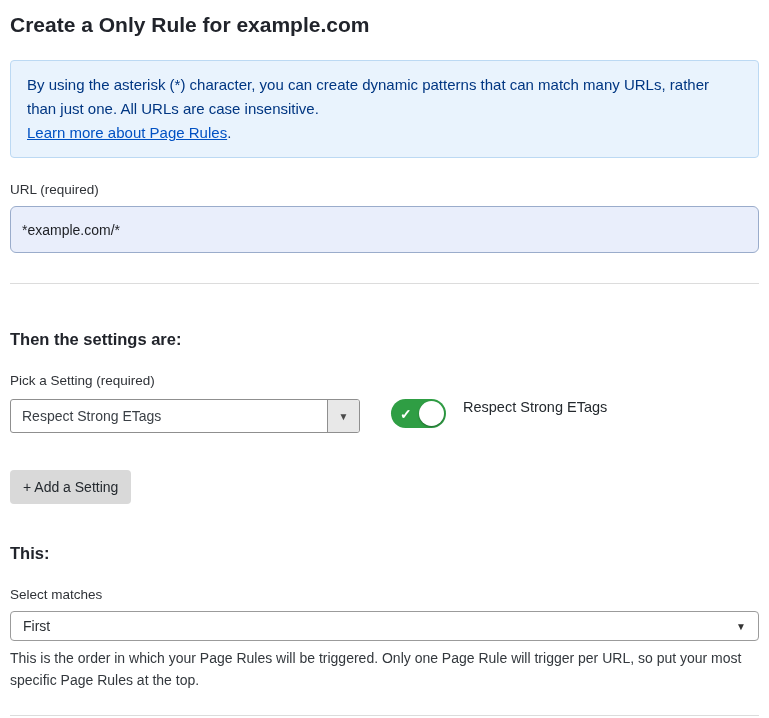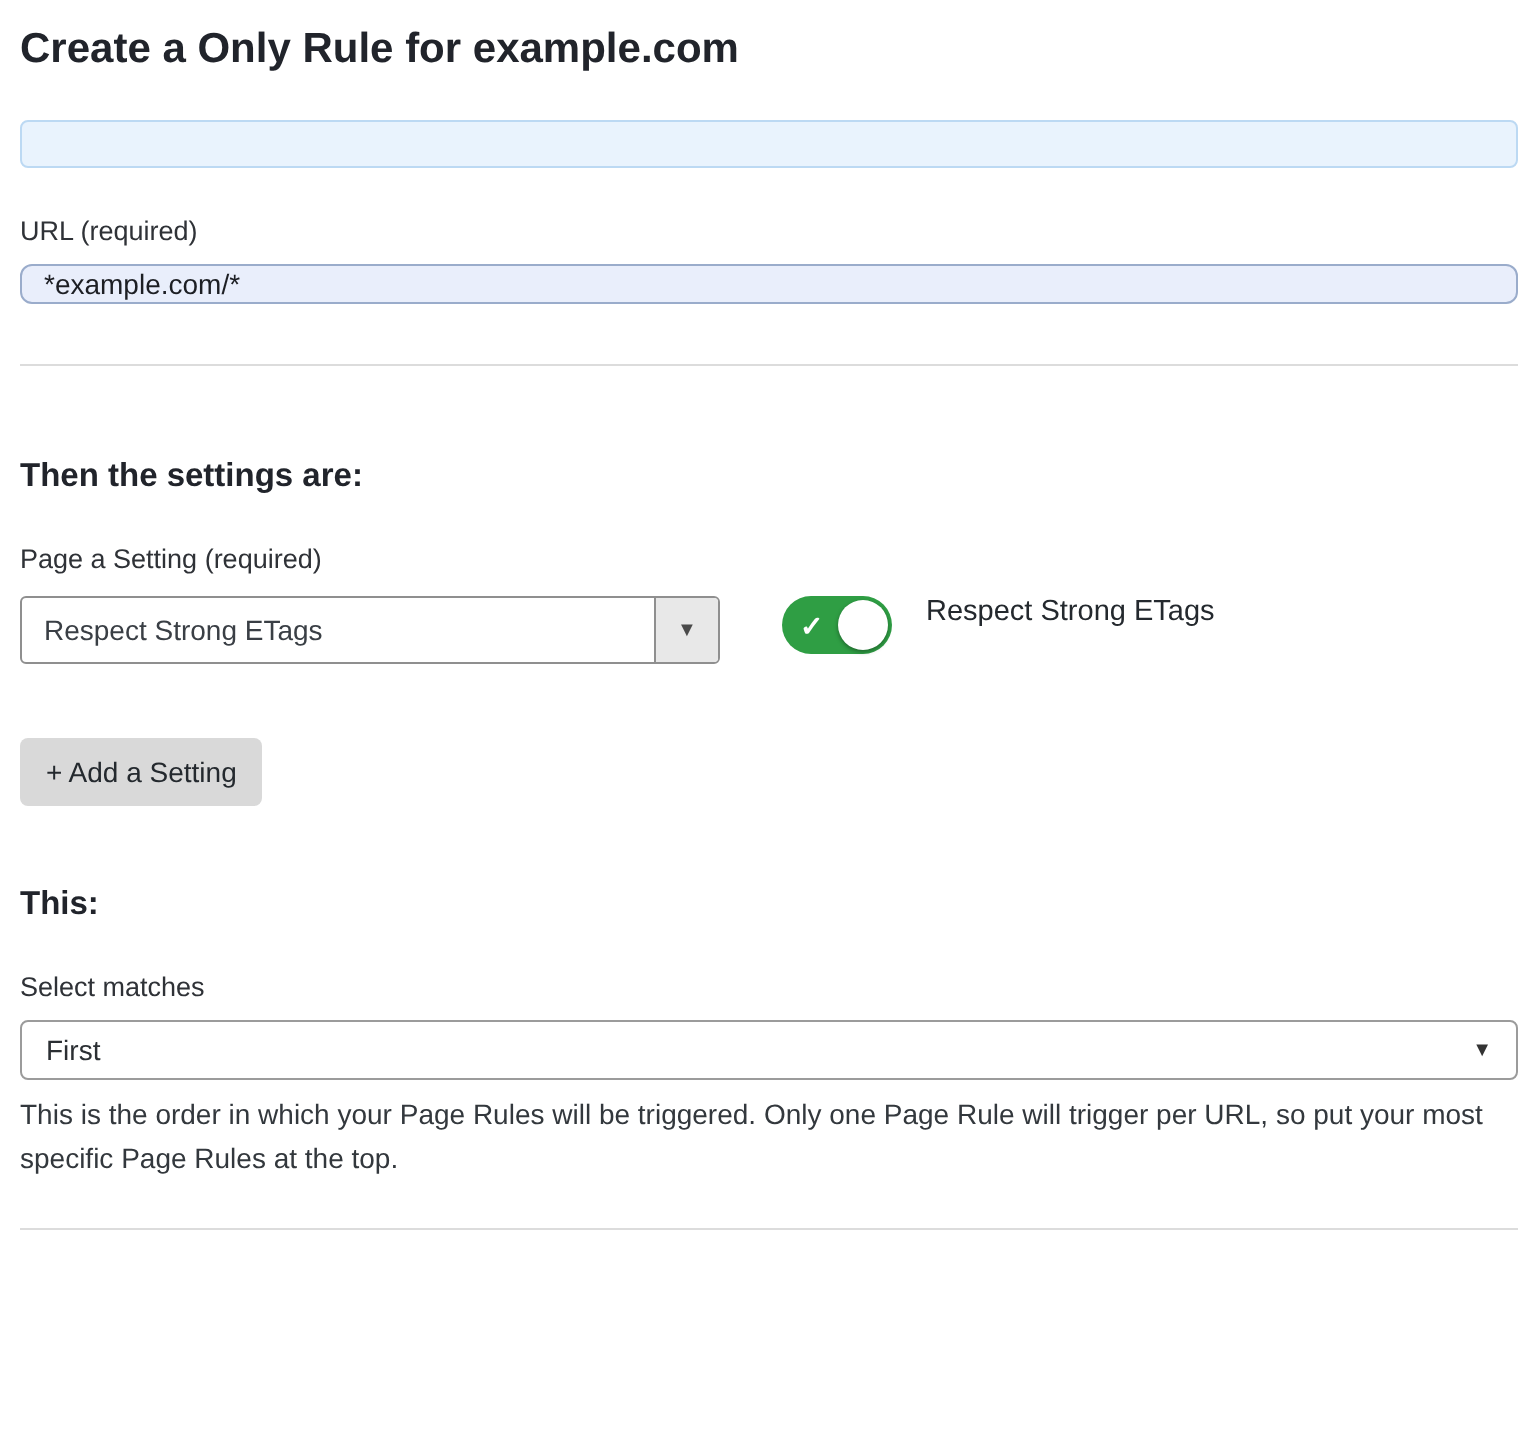--- a/index.html
+++ b/index.html
@@ -42,21 +42,21 @@
 
   .field-label {
     font-size: 13.5px;
     color: #2f3237;
     margin-top: 24px;
   }
 
   .url-input {
     margin-top: 9px;
     width: 749px;
-    height: 20px;
+    height: 47px;
     background: #e9eefb;
     border: 1px solid #9aaccb;
     border-radius: 6px;
     padding: 0 11px;
     font-size: 14px;
     color: #1d1f24;
     font-family: "Liberation Sans", sans-serif;
   }
 
   .divider {
@@ -195,30 +195,32 @@
   }
 </style>
 </head>
 <body>
 
 
 
 <h1 class="page-title">Create a Only Rule for example.com</h1>
 
 <div class="info-box">
+  <div class="info-body">By using the asterisk (*) character, you can create dynamic patterns that can match many URLs, rather than just one. All URLs are case insensitive.</div>
+  <div><a class="info-link">Learn more about Page Rules</a><span class="info-link-suffix">.</span></div>
 </div>
 
 <div class="field-label">URL (required)</div>
 <input class="url-input" type="text" value="*example.com/*" style="">
 
 <hr class="divider">
 
 <div class="section-heading">Then the settings are:</div>
 
-<div class="field-label">Page a Setting (required)</div>
+<div class="field-label">Pick a Setting (required)</div>
 
 <div class="setting-row">
   <div class="setting-select">
     <div class="setting-select-text">Respect Strong ETags</div>
     <div class="setting-select-arrow">▼</div>
   </div>
   <div class="toggle">
     <span class="toggle-check">✓</span>
     <span class="toggle-knob"></span>
   </div>

